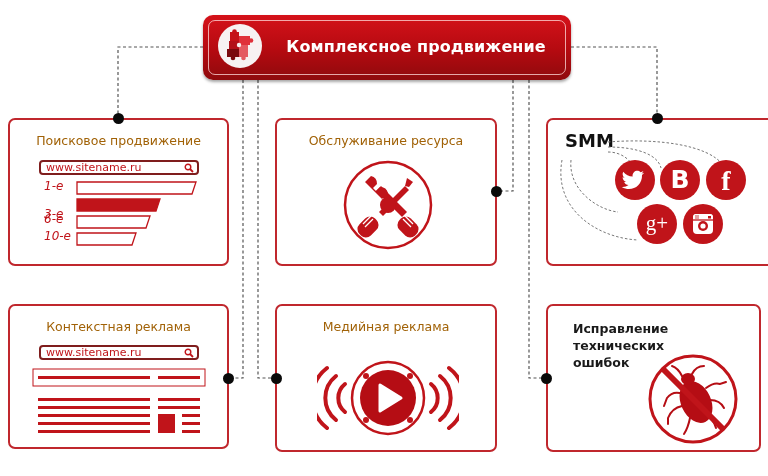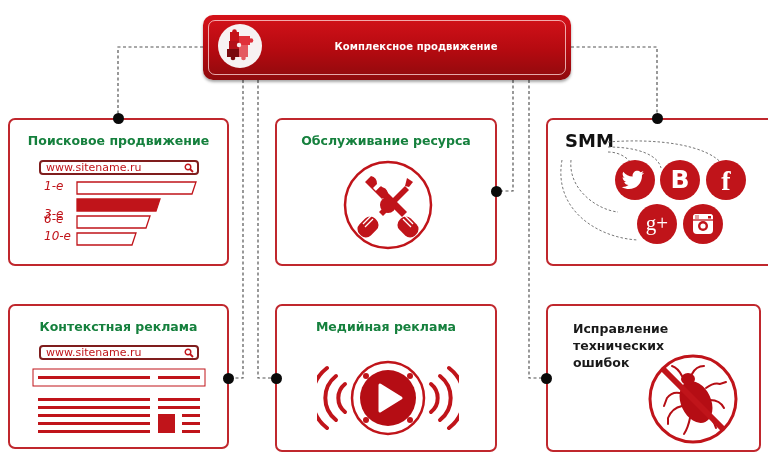--- a/index.html
+++ b/index.html
@@ -13,28 +13,28 @@
   .banner-inner {
     position:absolute; left:5px; top:5px; right:5px; bottom:5px;
     border:1px solid rgba(255,220,220,0.75); border-radius:7px;
   }
   .banner-logo {
     position:absolute; left:15px; top:9px; width:44px; height:44px; border-radius:50%;
     background:#f7f2f2;
   }
   .banner-title {
     position:absolute; left:68px; right:10px; top:0; height:65px; line-height:64px;
-    text-align:center; color:#ffffff; font-weight:bold; font-size:10px; letter-spacing:0.1px;
+    text-align:center; color:#ffffff; font-weight:bold; font-size:16px; letter-spacing:0.1px;
   }
   .card {
     position:absolute; border:2px solid #c0272d; border-radius:7px; background:#ffffff;
     box-sizing:border-box;
   }
   .card-title {
-    position:absolute; left:0; right:0; text-align:center; font-weight:bold; font-size:12.5px; color:#15803d;
+    position:absolute; left:0; right:0; text-align:center; font-weight:normal; font-size:12.5px; color:#a16207;
   }
   .dot { position:absolute; width:11px; height:11px; border-radius:50%; background:#0a0a0a; }
   svg { display:block; }
   .search-box {
     position:absolute; height:14px; border:2px solid #7f1d1d; border-radius:4px; box-sizing:border-box;
   }
   .search-text {
     position:absolute; left:5px; top:-1px; font-size:11px; color:#c0141a; font-family:"DejaVu Sans", sans-serif;
     line-height:14px;
   }

